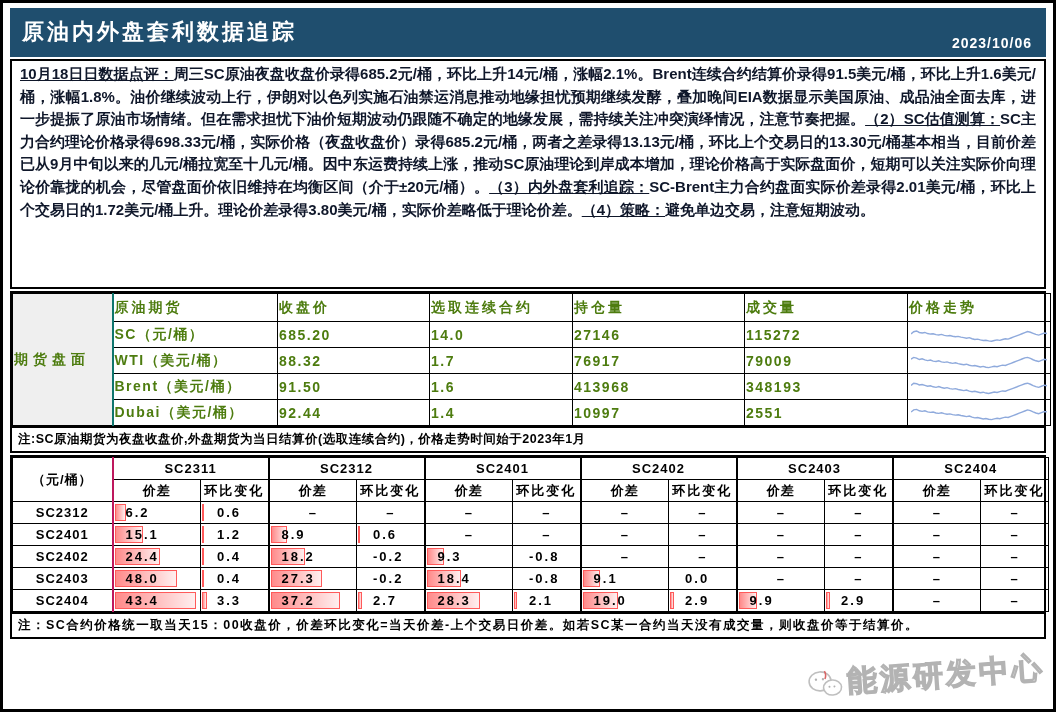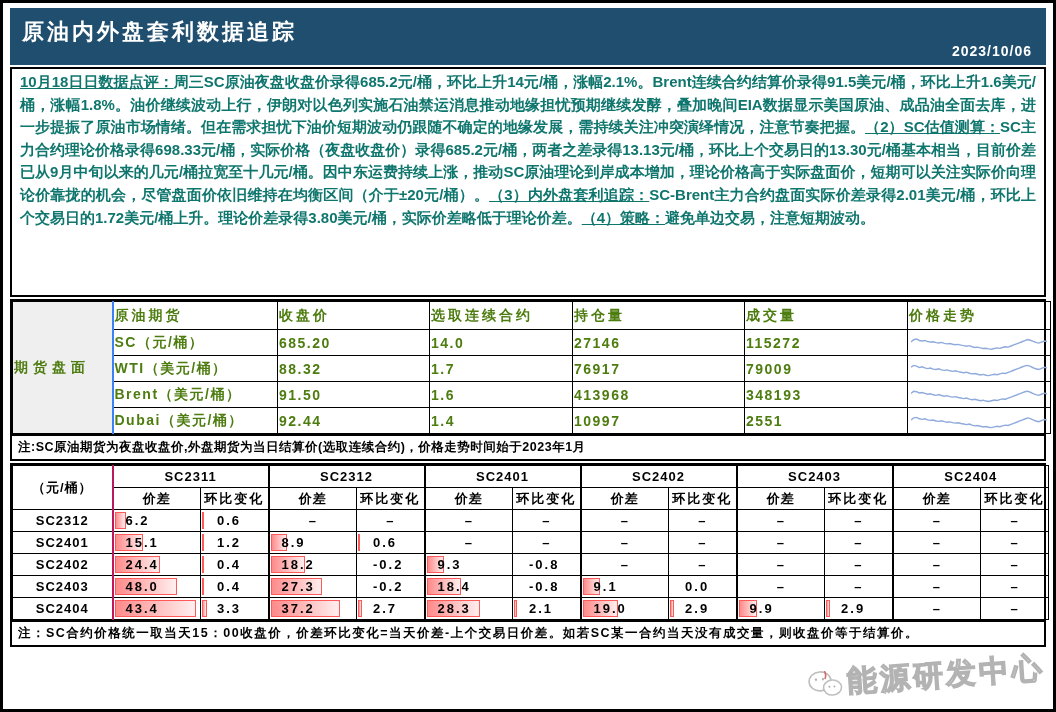--- a/index.html
+++ b/index.html
@@ -1,37 +1,37 @@
 <!DOCTYPE html>
 <html><head>
 <meta charset="utf-8">
 <style>
   html,body{margin:0;padding:0;background:#fff;}
   .page{box-sizing:border-box;width:1056px;height:712px;border:3px solid #000;background:#fff;
         padding:5px 7px;font-family:"Liberation Sans","DejaVu Sans",sans-serif;position:relative;
         display:flex;flex-direction:column;overflow:hidden;}
   
-  .banner{flex:none;height:57px;position:relative;color:#fff;}
+  .banner{flex:none;height:49px;position:relative;color:#fff;}
   .banner h1{margin:0;padding:9px 0 0 12px;font-size:22px;letter-spacing:3px;font-weight:bold;}
   .banner .date{position:absolute;right:14px;bottom:6px;font-size:14px;font-weight:bold;letter-spacing:1px;}
   
   .commentary{flex:none;border:2px solid #000;margin-top:2px;padding:2px 8px;font-size:15px;
-              line-height:22.6px;text-align:justify;height:230px;box-sizing:border-box;overflow:hidden;color:#0f766e;}
+              line-height:22.6px;text-align:justify;height:230px;box-sizing:border-box;overflow:hidden;color:#0f172a;}
   .seg{font-weight:600;}
   .seg.strong{font-weight:bold;text-decoration:underline;}
   
   .block{flex:none;border:2px solid #000;margin-top:2px;box-sizing:border-box;}
   .block-title{text-align:center;font-weight:bold;font-size:18px;letter-spacing:3px;padding:2px 0 3px 0;
                border-bottom:2px solid #000;}
   table{border-collapse:collapse;width:100%;table-layout:fixed;}
   
   .ft th,.ft td{border:1px solid #000;text-align:left;font-weight:bold;color:#4d7c0f;overflow:hidden;}
   .ft th{font-size:14px;height:25px;letter-spacing:3px;}
   .ft td{font-size:14px;height:23px;}
-  .ft .side{background:#efefef;font-size:14px;letter-spacing:5px;border-right:2px solid #3b82f6;}
+  .ft .side{background:#efefef;font-size:14px;letter-spacing:5px;border-right:2px solid #0f766e;}
   .ft .num{letter-spacing:1.5px;}
   .ft .sparkcell{padding:1px 3px;}
   .ft .sparkcell svg{display:block;width:100%;height:20px;}
   .note-row{border-top:2px solid #000;font-size:12.5px;font-weight:bold;padding:3px 6px;letter-spacing:0.5px;}
   
   .st th,.st td{border:1px solid #000;font-weight:bold;text-align:center;font-size:13px;color:#000;overflow:hidden;}
   .st th{height:19px;letter-spacing:2px;}
   .st th.group{letter-spacing:1px;border-left:2px solid #000;}
   .st td{height:19px;}
   .st td.label,.st th.unit{letter-spacing:1px;border-right:2px solid #be185d;}

